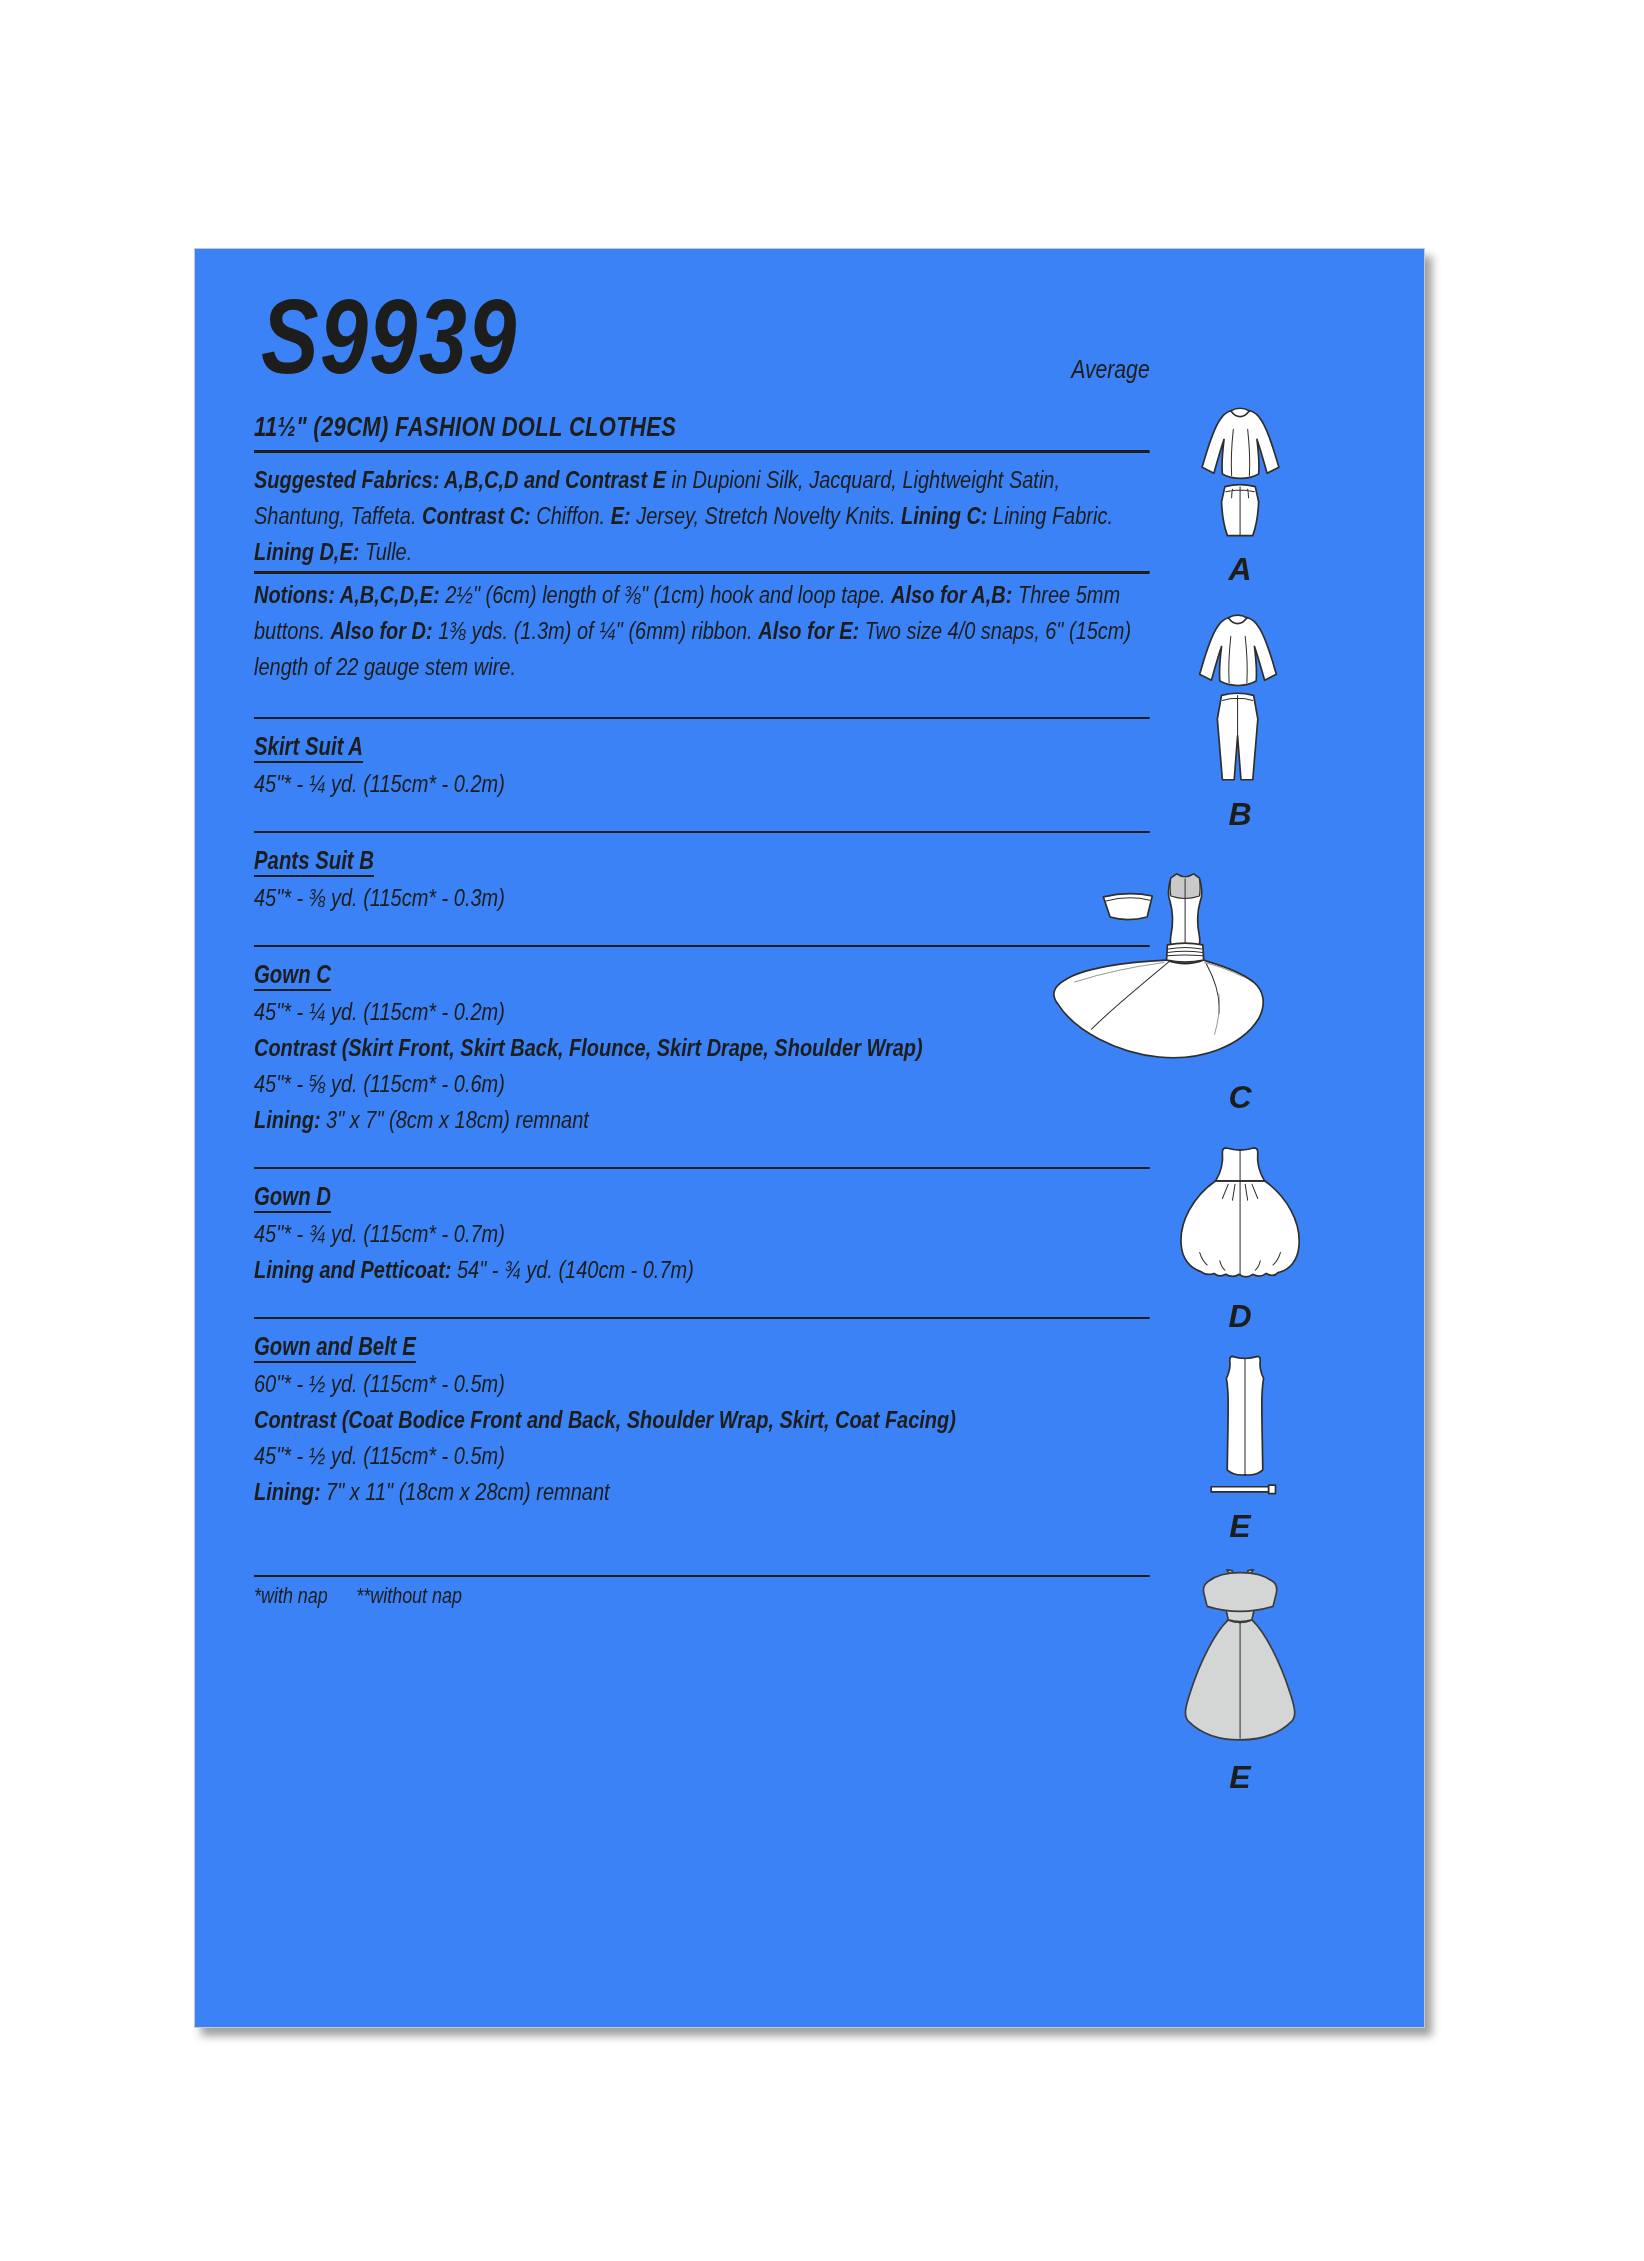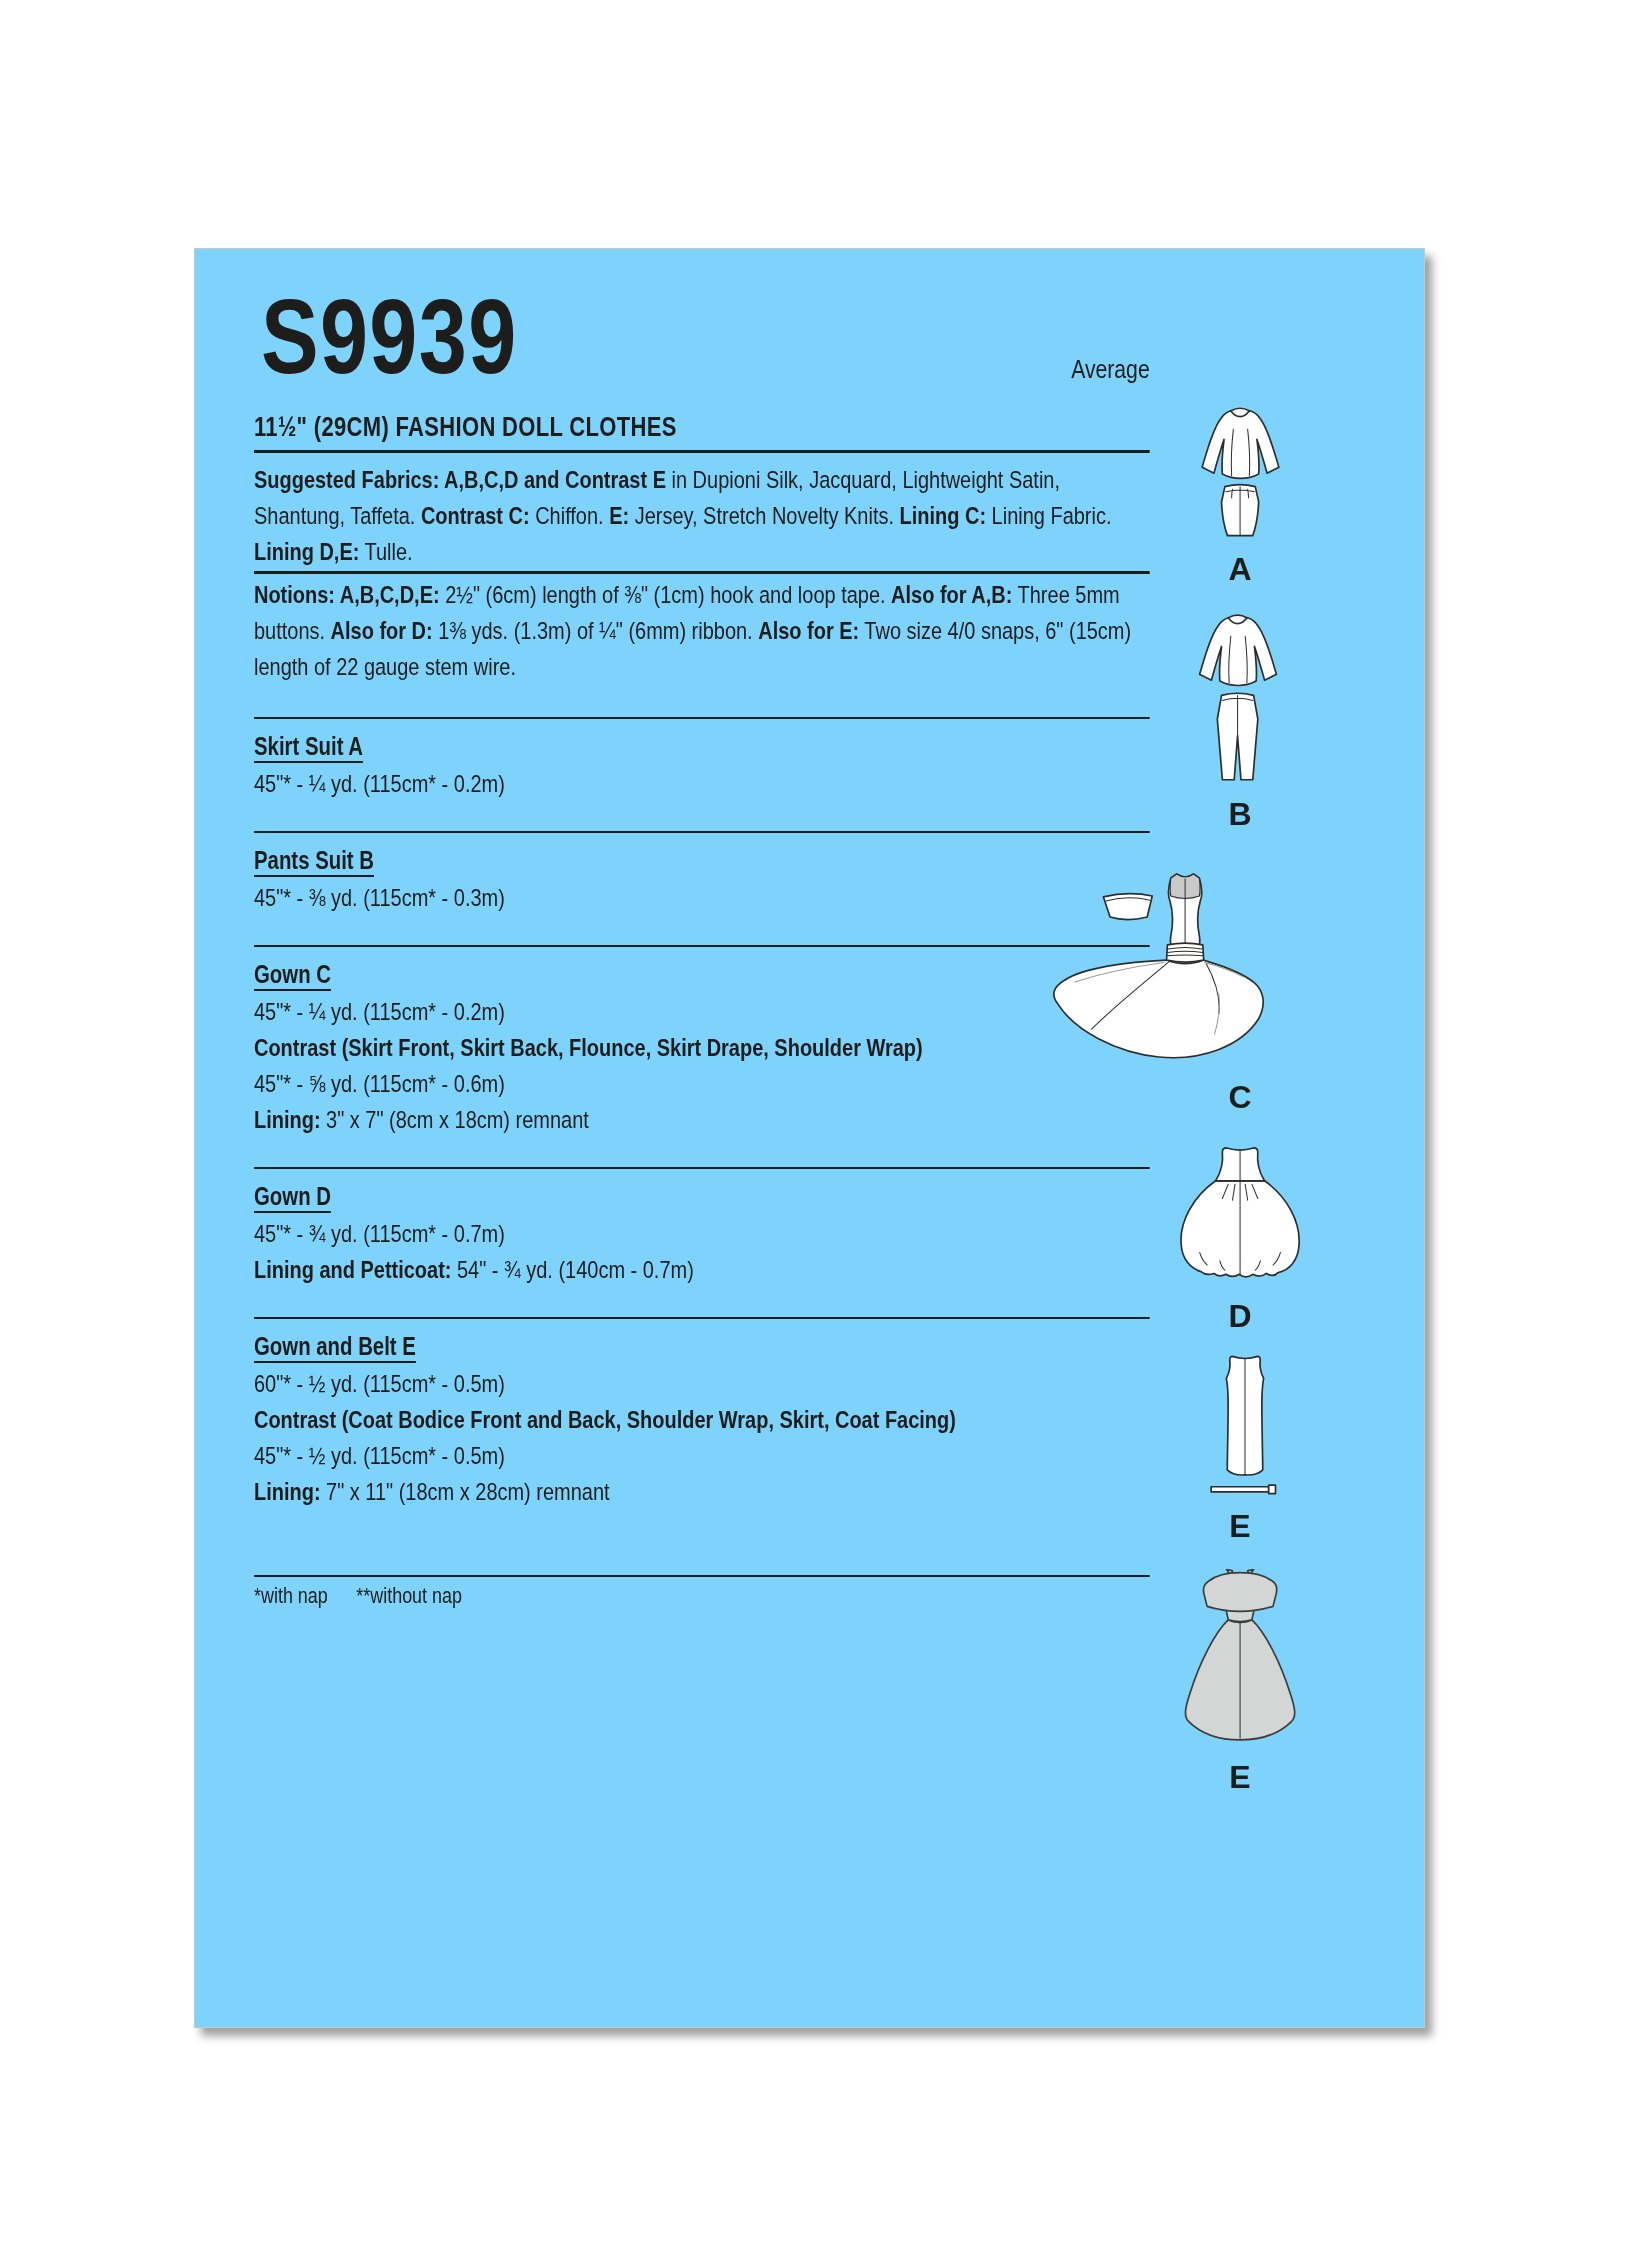--- a/index.html
+++ b/index.html
@@ -1,21 +1,21 @@
 <!DOCTYPE html>
 <html style="font-size:13.5px"><head>
 <meta charset="utf-8">
 <style>
   html,body{margin:0;padding:0;background:#ffffff;}
   body{width:1644px;height:2261px;overflow:hidden;position:relative;
        font-family:"Liberation Sans","DejaVu Sans",sans-serif;color:#1d1d1b;}
 
   .card{position:absolute;left:194px;top:248px;width:1231px;height:1780px;
-        background:#7dd3fc;border:1.7px solid #c8c8c8;box-sizing:border-box;
-        box-shadow:6.8px 7.6px 8.5px rgba(0,0,0,0.38);}
+        background:#3b82f6;border:1.7px solid #c8c8c8;box-sizing:border-box;
+        box-shadow:6.8px 7.6px 8.5px rgba(0,0,0,0.38);font-style:italic;}
 
   
   .text-col{position:absolute;left:59px;top:35px;width:1099px;
             transform:scaleX(0.815);transform-origin:0 0;}
 
   .title-row{display:flex;justify-content:space-between;align-items:flex-end;height:105px;}
   .pattern-no{font-size:106px;line-height:1;font-weight:700;letter-spacing:1.7px;margin:0;padding-left:8.5px;}
   .avg{font-size:26px;line-height:1;padding-bottom:6.8px;font-weight:400;}
 
   .garment-heading{margin:22px 0 0 0;font-size:27px;line-height:32px;font-weight:700;letter-spacing:0.4px;}

